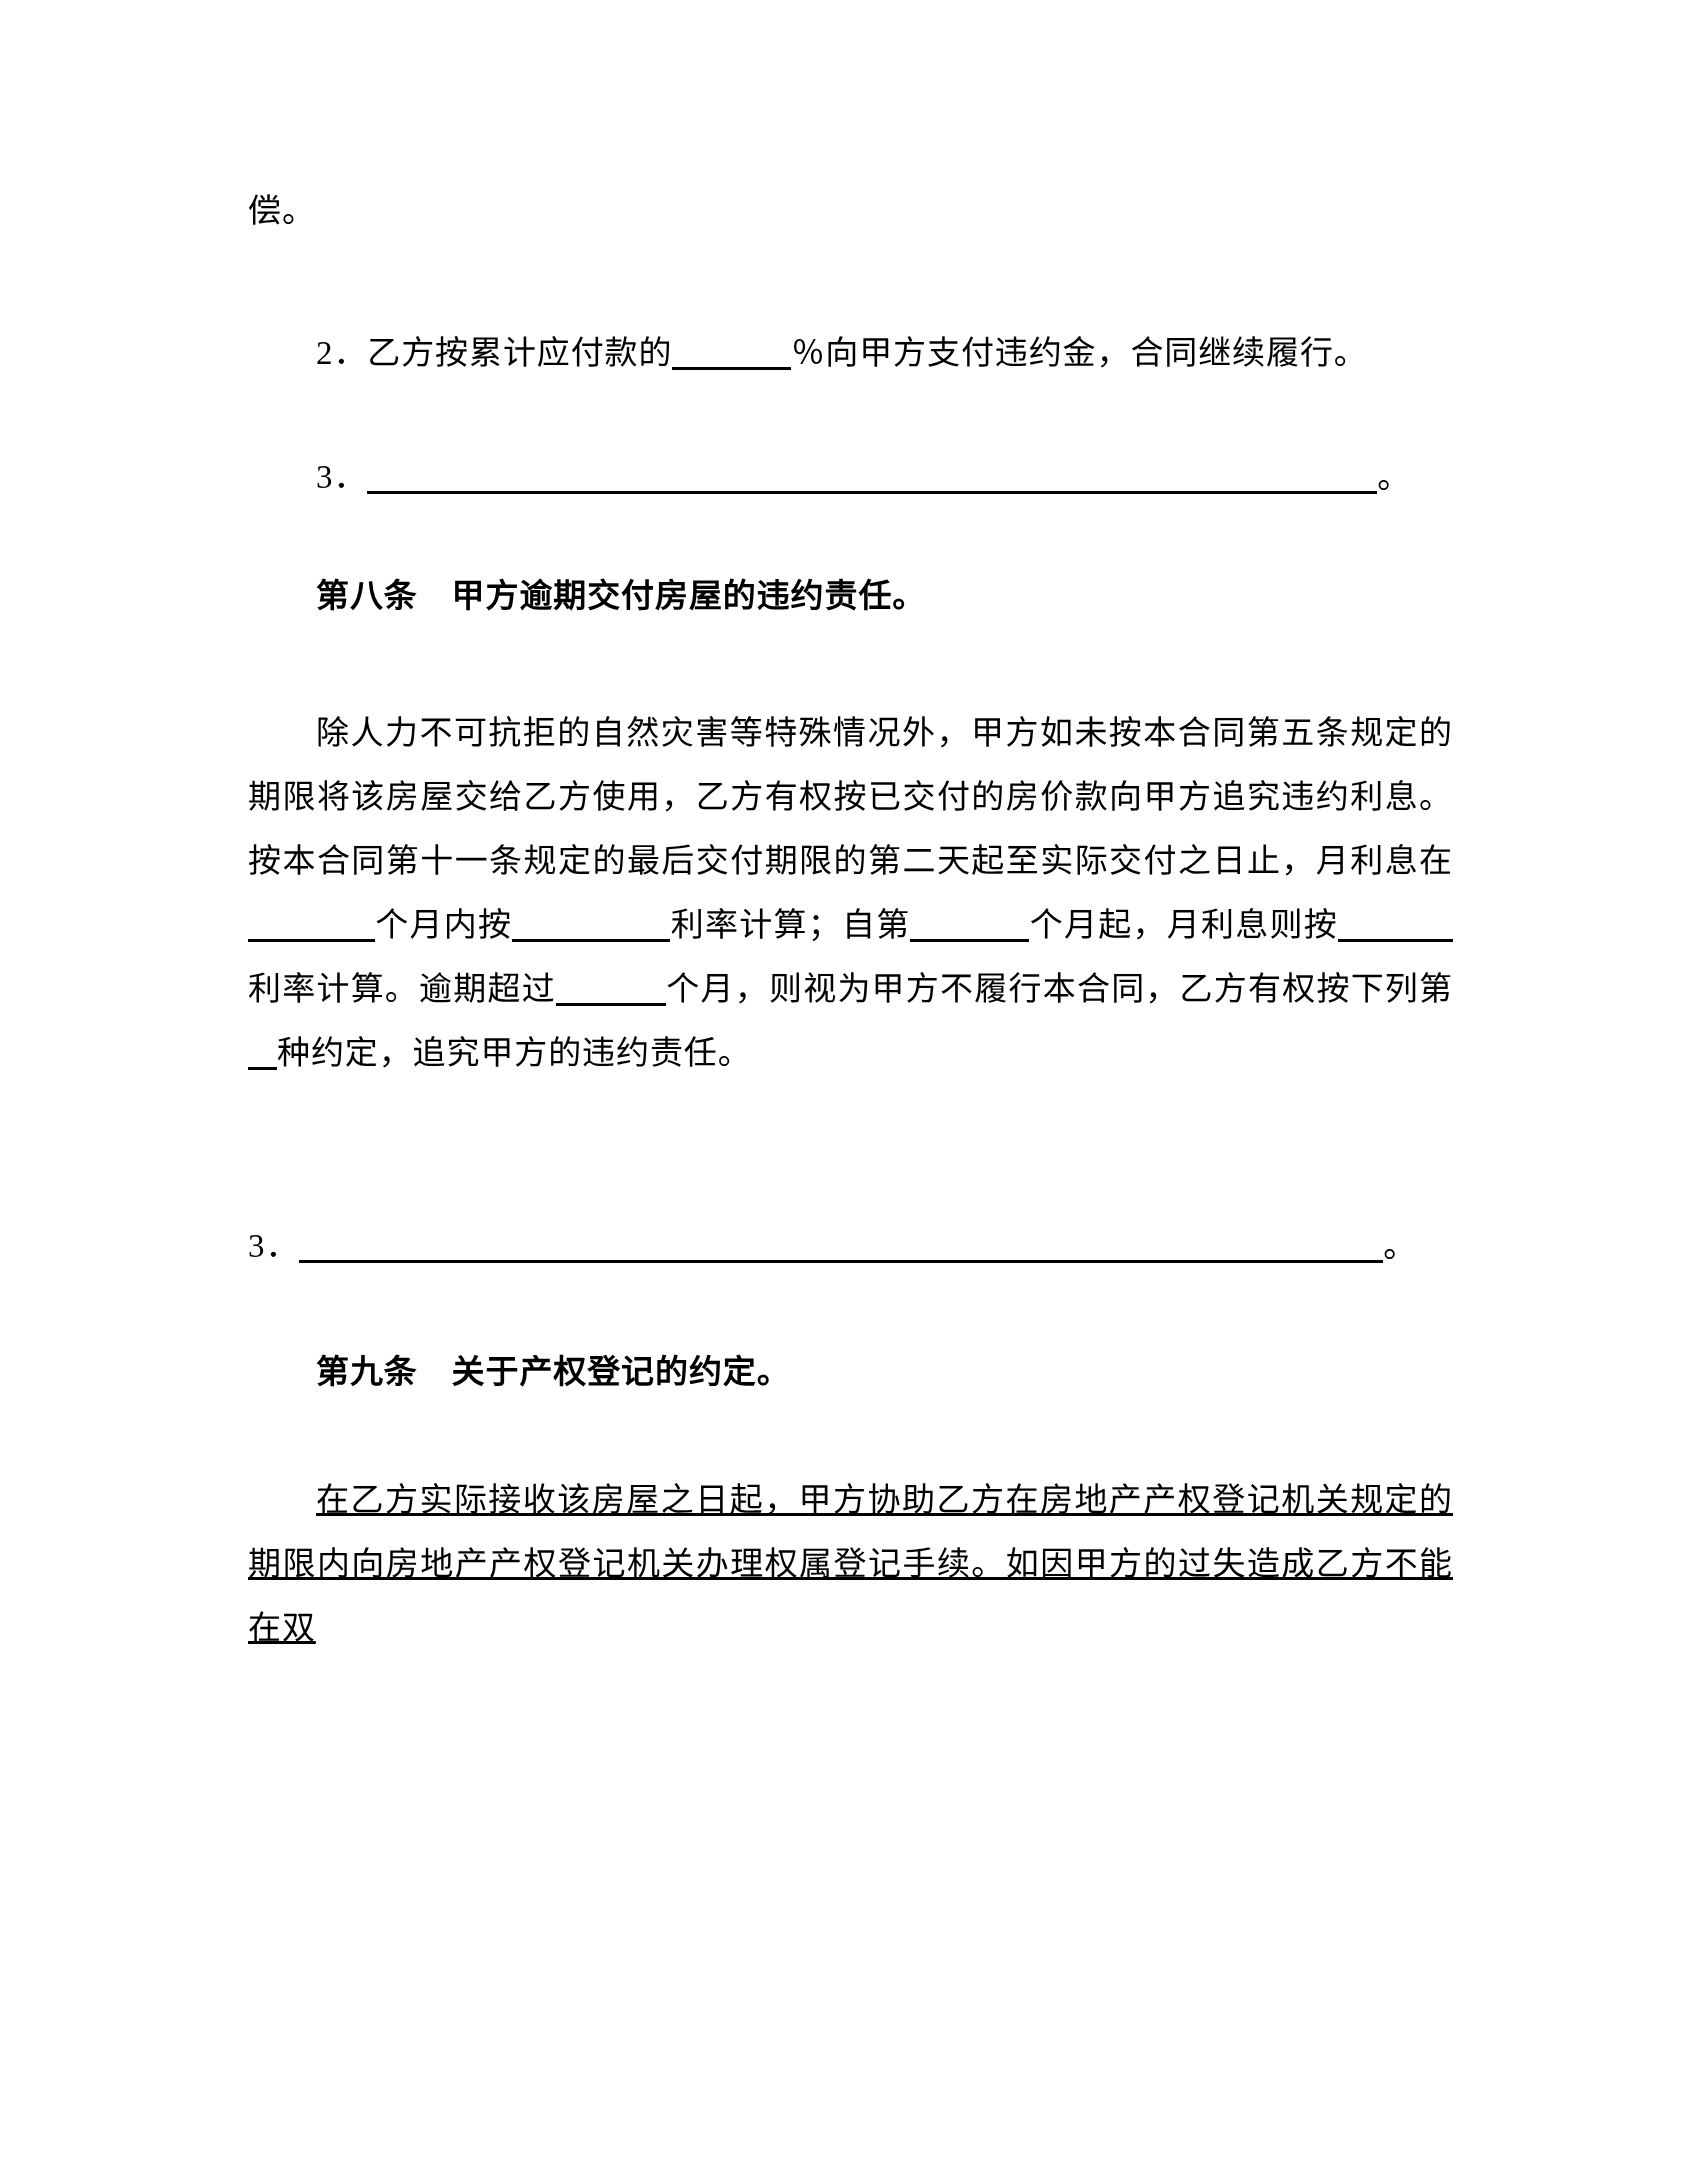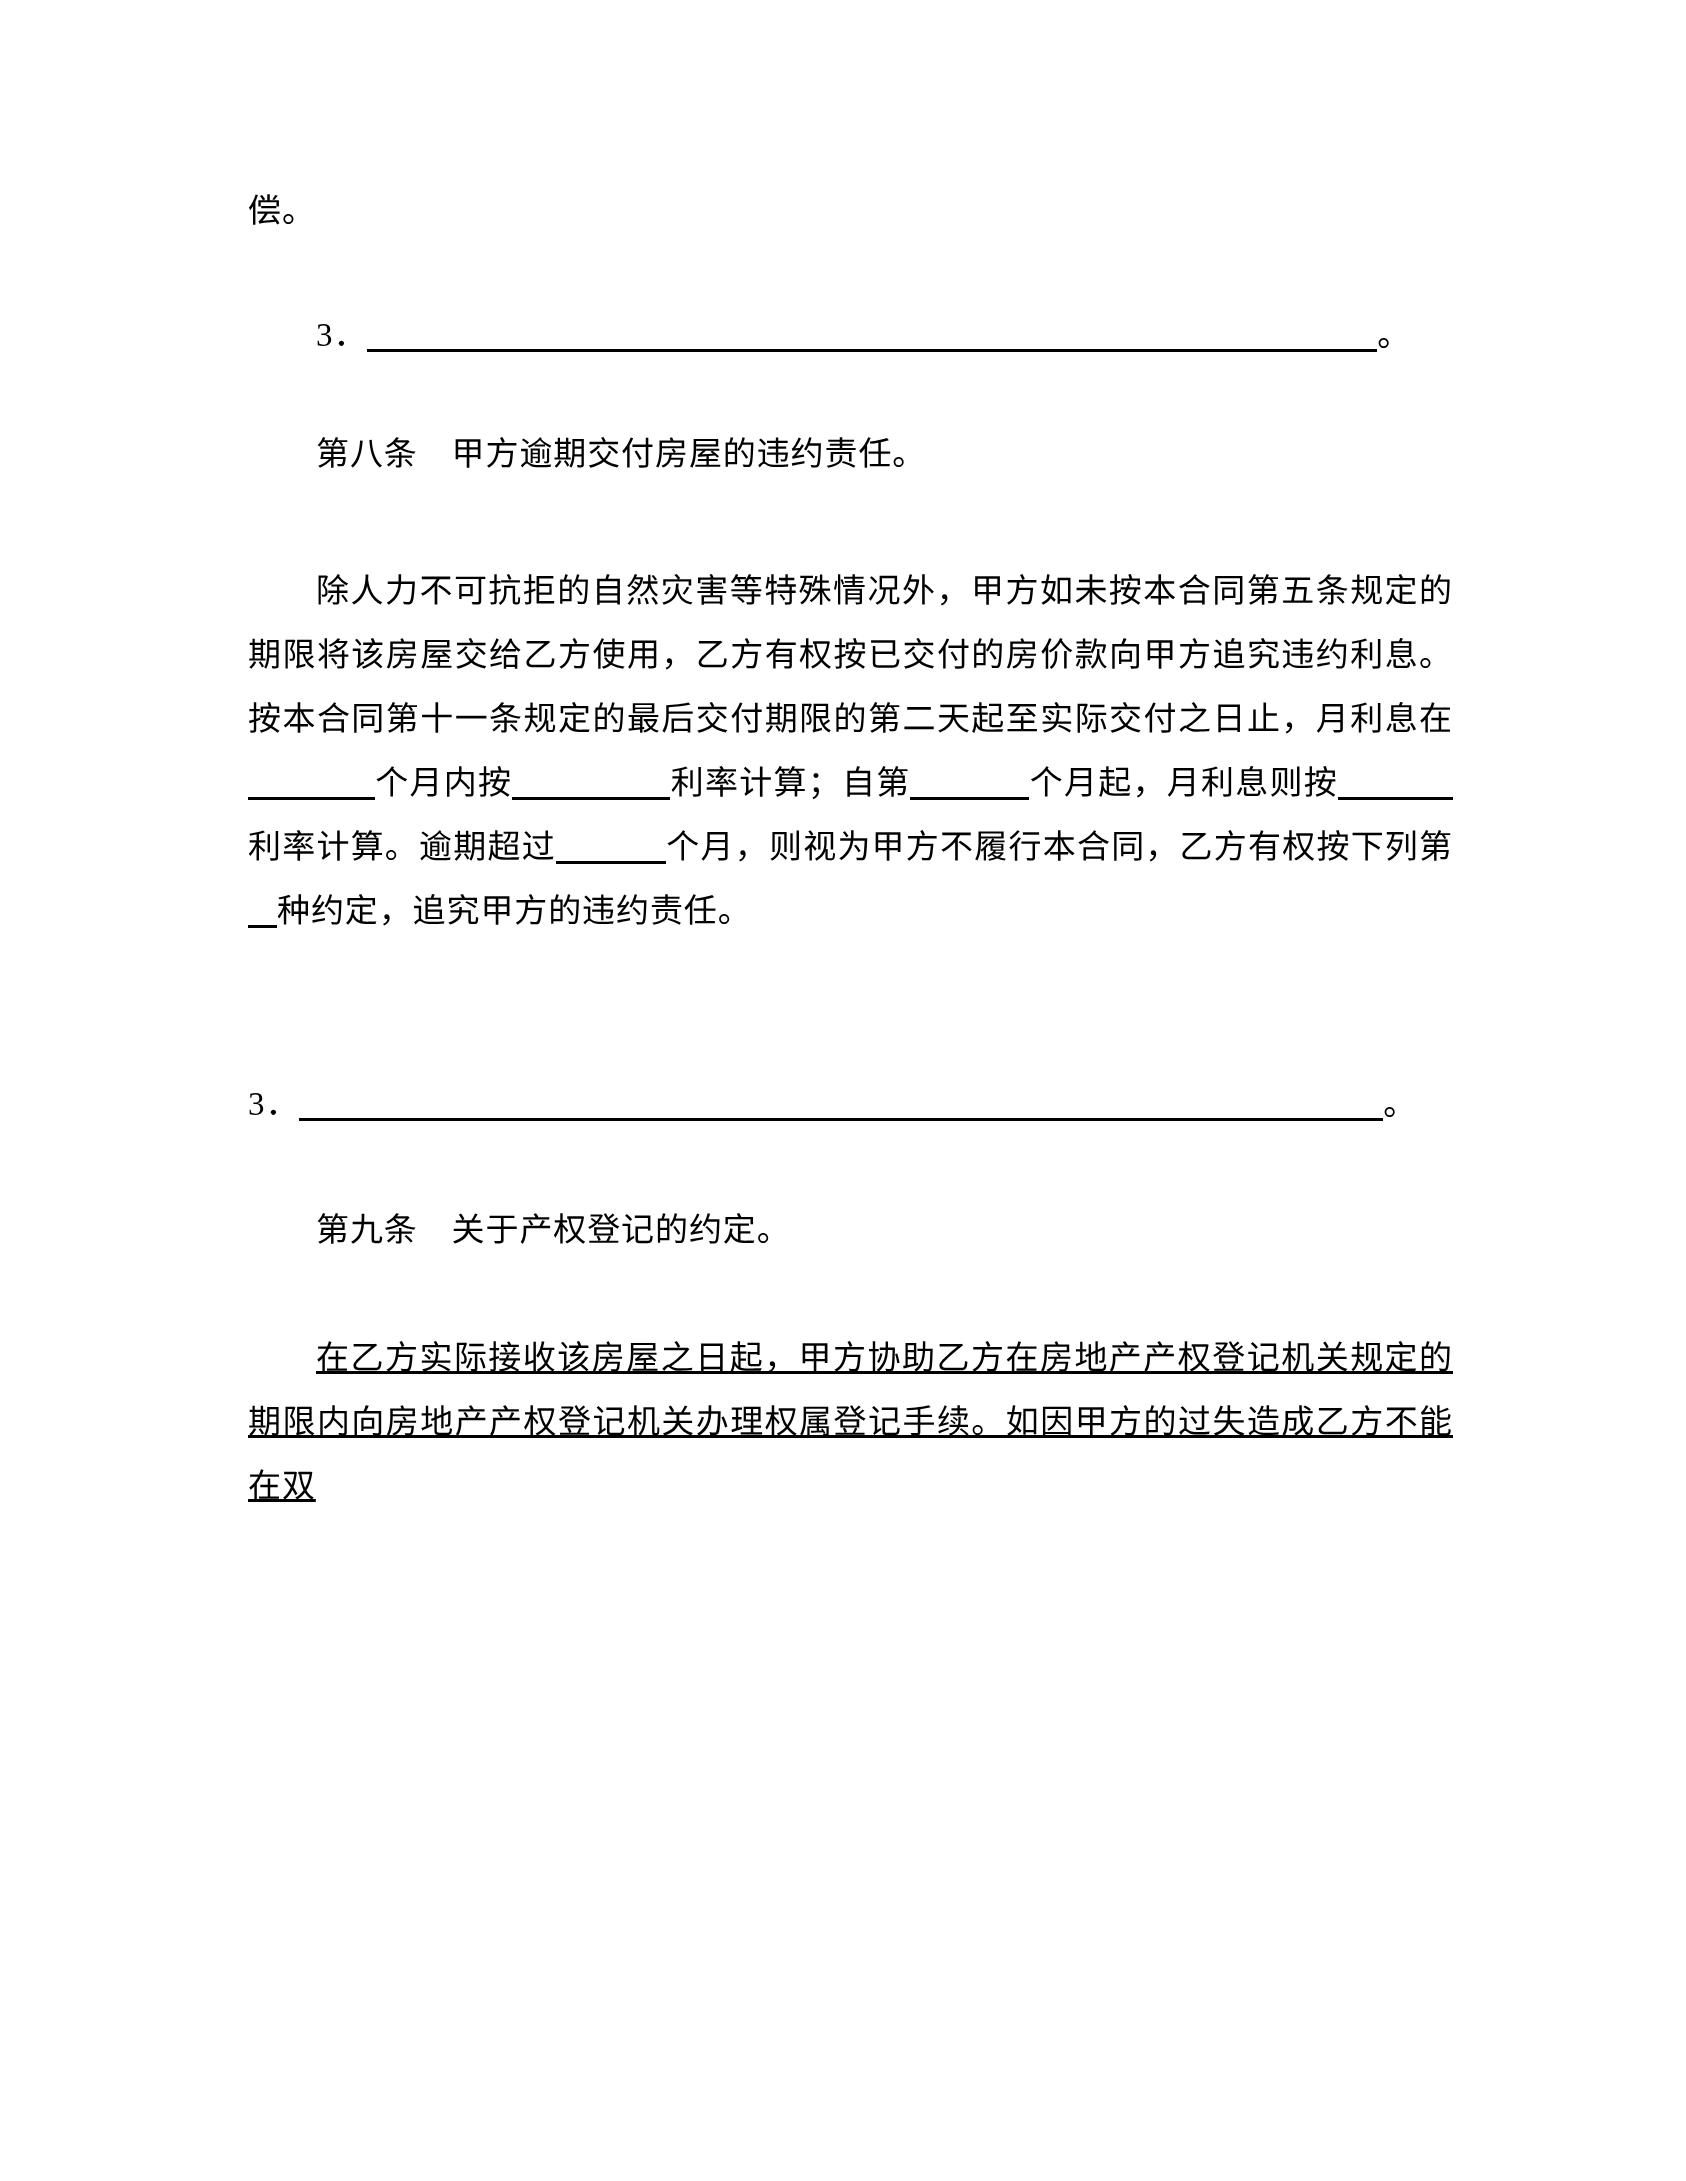--- a/index.html
+++ b/index.html
@@ -21,34 +21,35 @@
     width: 1205px;
     color: #000000;
     font-family: "Liberation Serif", "DejaVu Serif", serif;
     font-size: 33px;
     line-height: 64px;
     text-align: justify;
     letter-spacing: 0.9px;
   }
   .block { margin: 0; }
   .block.indent { text-indent: 68px; }
-  .block.heading { font-weight: normal; }
+  .block.heading { font-weight: bold; }
   .blank {
     display: inline-block;
     height: 0;
     border-bottom: 3.7px solid #000000;
     vertical-align: -5.5px;
   }
 </style>
 </head>
 <body>
 
 <div class="page">
   <div class="content" id="doc-content">
       <div class="block"><span>偿。</span></div>
+      <div class="block indent" style="margin-top: 78px;"><span>2．乙方按累计应付款的</span><span class="blank" style="width: 119px;"></span><span>％向甲方支付违约金，合同继续履行。</span></div>
       <div class="block indent" style="margin-top: 60px;"><span>3．</span><span class="blank" style="width: 1010px;"></span><span>。</span></div>
       <div class="block indent heading" style="margin-top: 55px;"><span>第八条　甲方逾期交付房屋的违约责任。</span></div>
       <div class="block indent" style="margin-top: 73px;"><span>除人力不可抗拒的自然灾害等特殊情况外，甲方如未按本合同第五条规定的期限将该房屋交给乙方使用，乙方有权按已交付的房价款向甲方追究违约利息。按本合同第十一条规定的最后交付期限的第二天起至实际交付之日止，月利息在</span><span class="blank" style="width: 127px;"></span><span>个月内按</span><span class="blank" style="width: 158px;"></span><span>利率计算；自第</span><span class="blank" style="width: 119px;"></span><span>个月起，月利息则按</span><span class="blank" style="width: 115px;"></span><span>利率计算。逾期超过</span><span class="blank" style="width: 110px;"></span><span>个月，则视为甲方不履行本合同，乙方有权按下列第</span><span class="blank" style="width: 29px;"></span><span>种约定，追究甲方的违约责任。</span></div>
       <div class="block" style="margin-top: 129px;"><span>3．</span><span class="blank" style="width: 1084px;"></span><span>。</span></div>
       <div class="block indent heading" style="margin-top: 62px;"><span>第九条　关于产权登记的约定。</span></div>
       <div class="block indent" style="margin-top: 64px; text-decoration: underline;"><span>在乙方实际接收该房屋之日起，甲方协助乙方在房地产产权登记机关规定的期限内向房地产产权登记机关办理权属登记手续。如因甲方的过失造成乙方不能在双</span></div>
     </div>
 </div>
 
 

